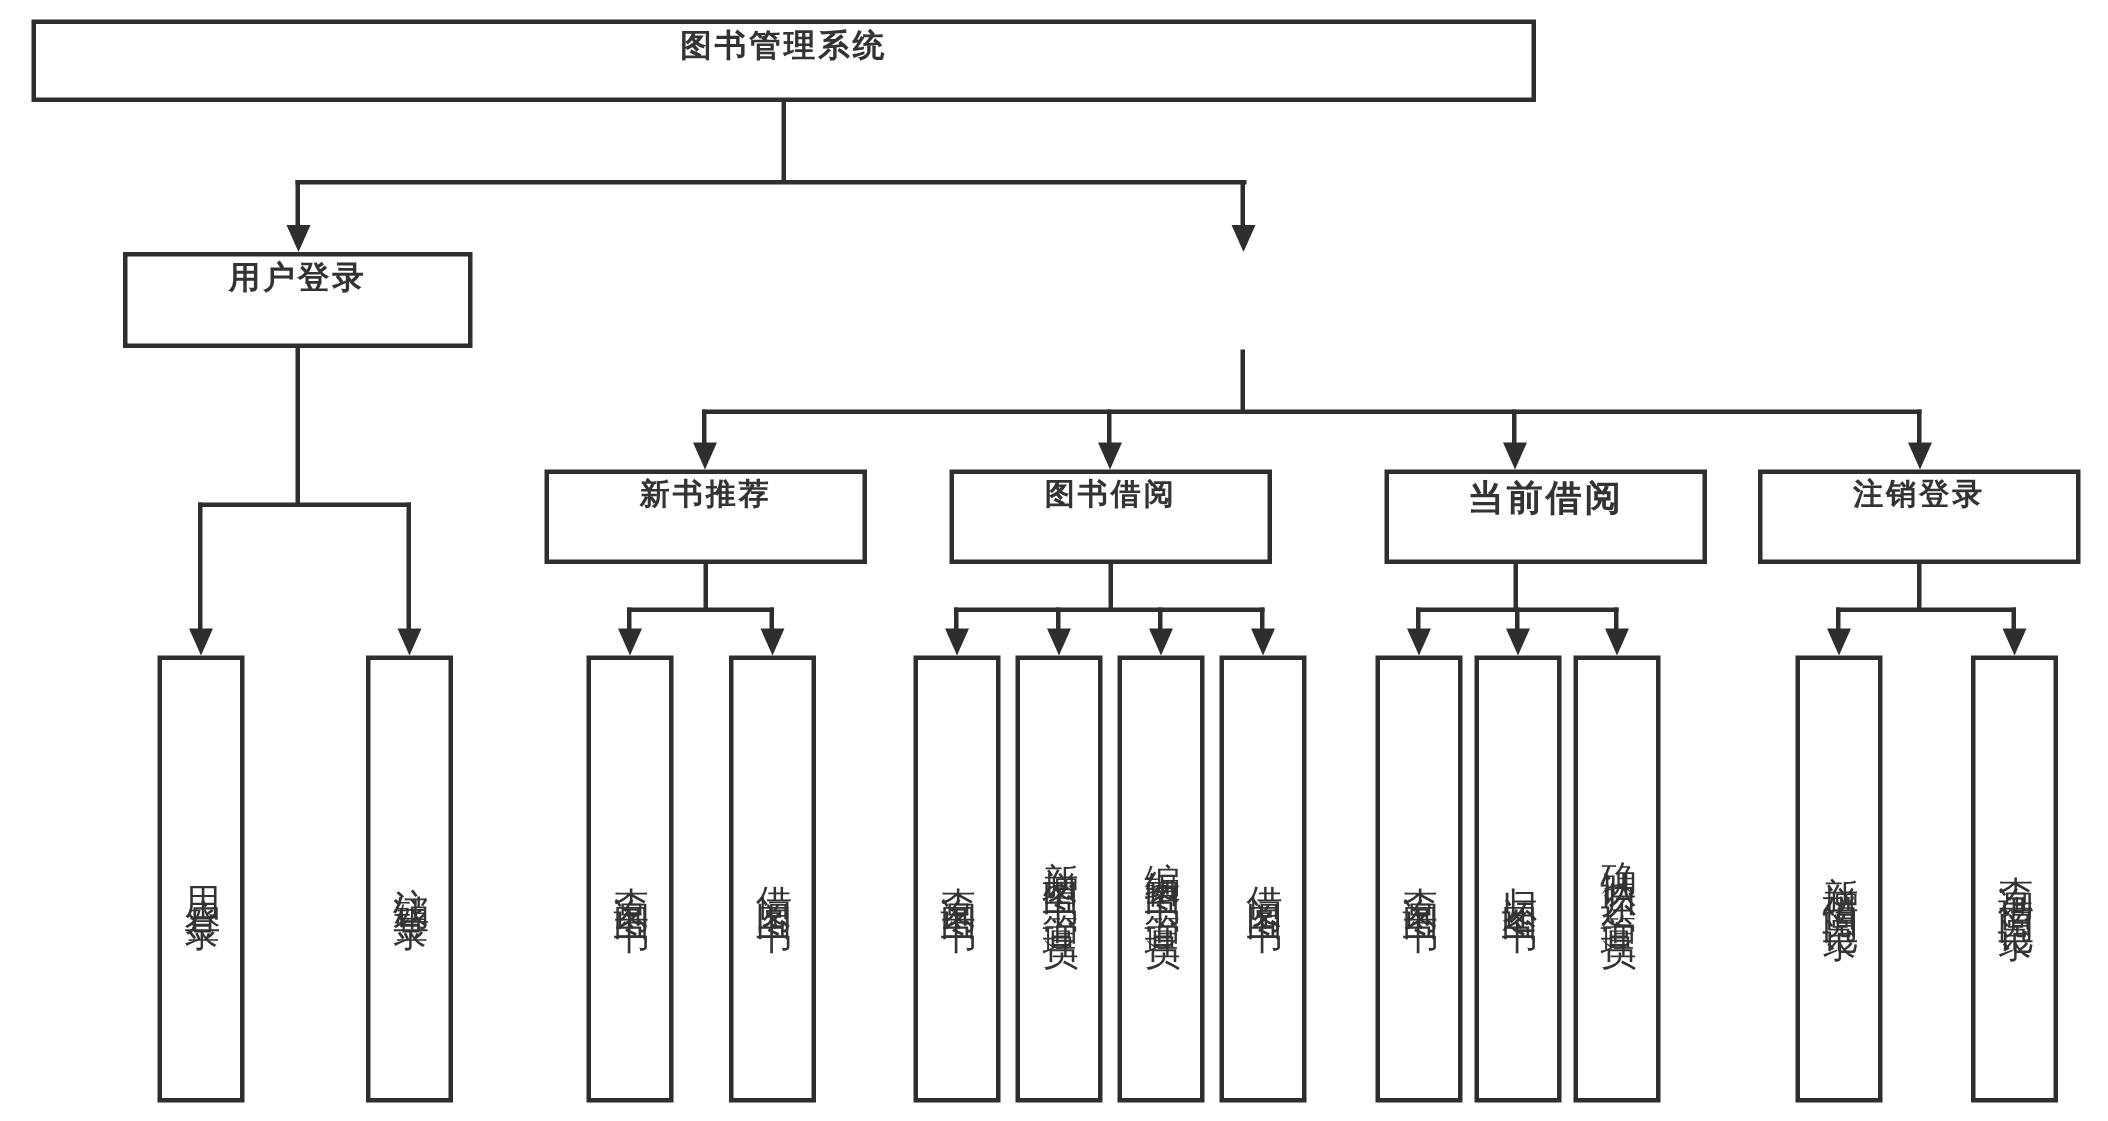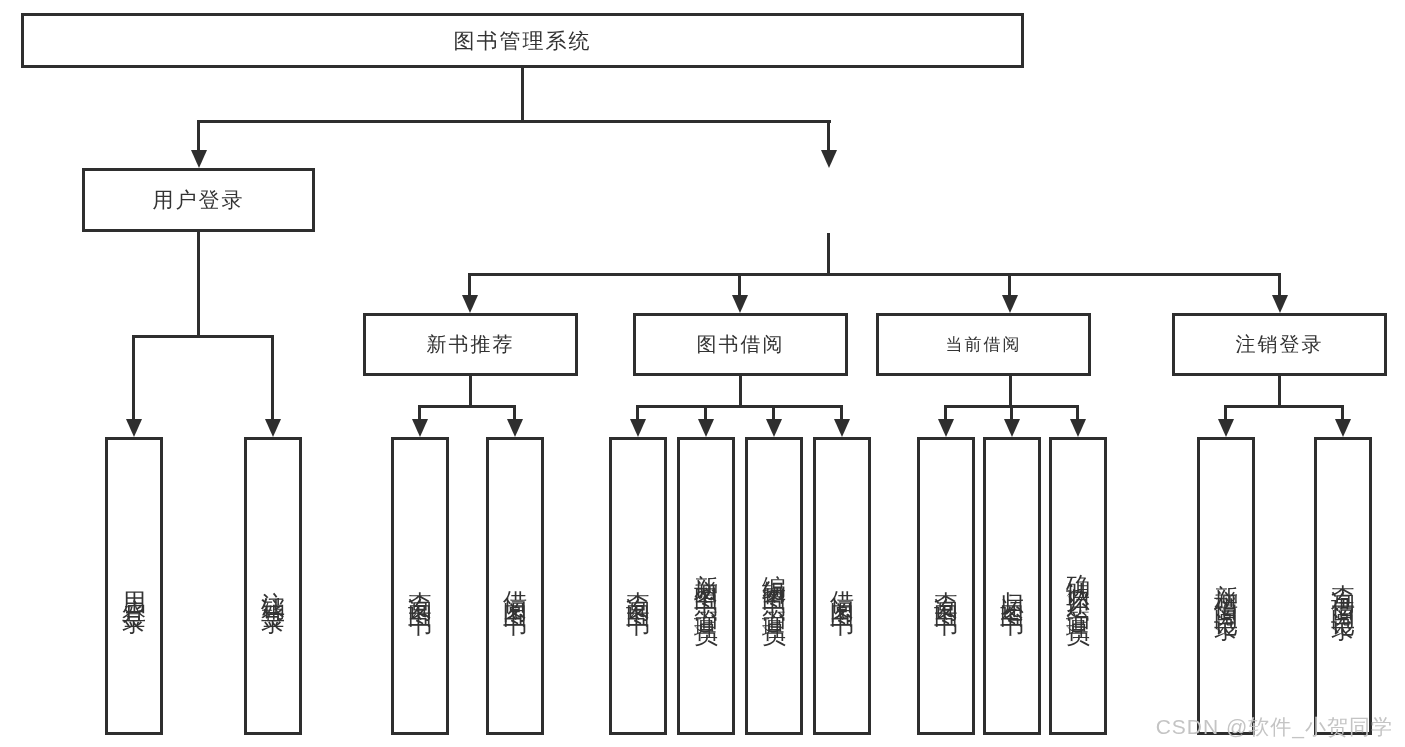--- a/index.html
+++ b/index.html
@@ -15,25 +15,25 @@
     background: #ffffff;
     overflow: hidden;
   }
   
   .hbox {
     position: absolute;
     box-sizing: border-box;
     border: 3px solid #2e2e2e;
     background: #ffffff;
     display: flex;
-    align-items: center;
     justify-content: center;
     font-size: 21px;
     letter-spacing: 2px;
     color: #333333;
+    font-weight: bold;
   }
   
   .vbox {
     position: absolute;
     box-sizing: border-box;
     width: 58px;
     height: 298px;
     top: 437px;
     border: 3px solid #2e2e2e;
     background: #ffffff;
@@ -115,21 +115,21 @@
   <div class="arrow" style="left:1002px; top:295px;"></div>
   <div class="vline" style="left:1278px; top:273px; height:24px;"></div>
   <div class="arrow" style="left:1272px; top:295px;"></div>
 
   <div class="hbox" style="left:363px; top:313px; width:215px; height:63px; font-size:20px;">
     <span>新书推荐</span>
   </div>
   <div class="hbox" style="left:633px; top:313px; width:215px; height:63px; font-size:20px;">
     <span>图书借阅</span>
   </div>
-  <div class="hbox" style="left:876px; top:313px; width:215px; height:63px; font-size:17px;">
+  <div class="hbox" style="left:923px; top:313px; width:215px; height:63px; font-size:24px;">
     <span>当前借阅</span>
   </div>
   <div class="hbox" style="left:1172px; top:313px; width:215px; height:63px; font-size:20px;">
     <span>注销登录</span>
   </div>
 
   <div class="vline" style="left:469px; top:376px; height:32px;"></div>
   <div class="hline" style="left:418px; top:405px; width:98px;"></div>
   <div class="vline" style="left:418px; top:405px; height:16px;"></div>
   <div class="arrow" style="left:412px; top:419px;"></div>
@@ -200,15 +200,14 @@
     <span>确认归还（管理员）</span>
   </div>
 
   <div class="vbox" style="left:1197px;">
     <span>新增借阅记录</span>
   </div>
   <div class="vbox" style="left:1314px;">
     <span>查询借阅记录</span>
   </div>
 
-  <div class="watermark">CSDN @软件_小贺同学</div>
 
 </div>
 
 </body></html>

